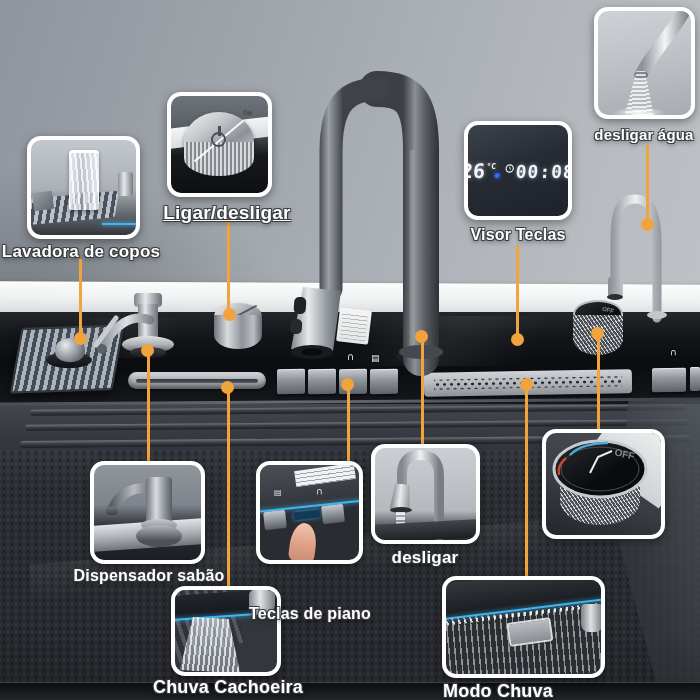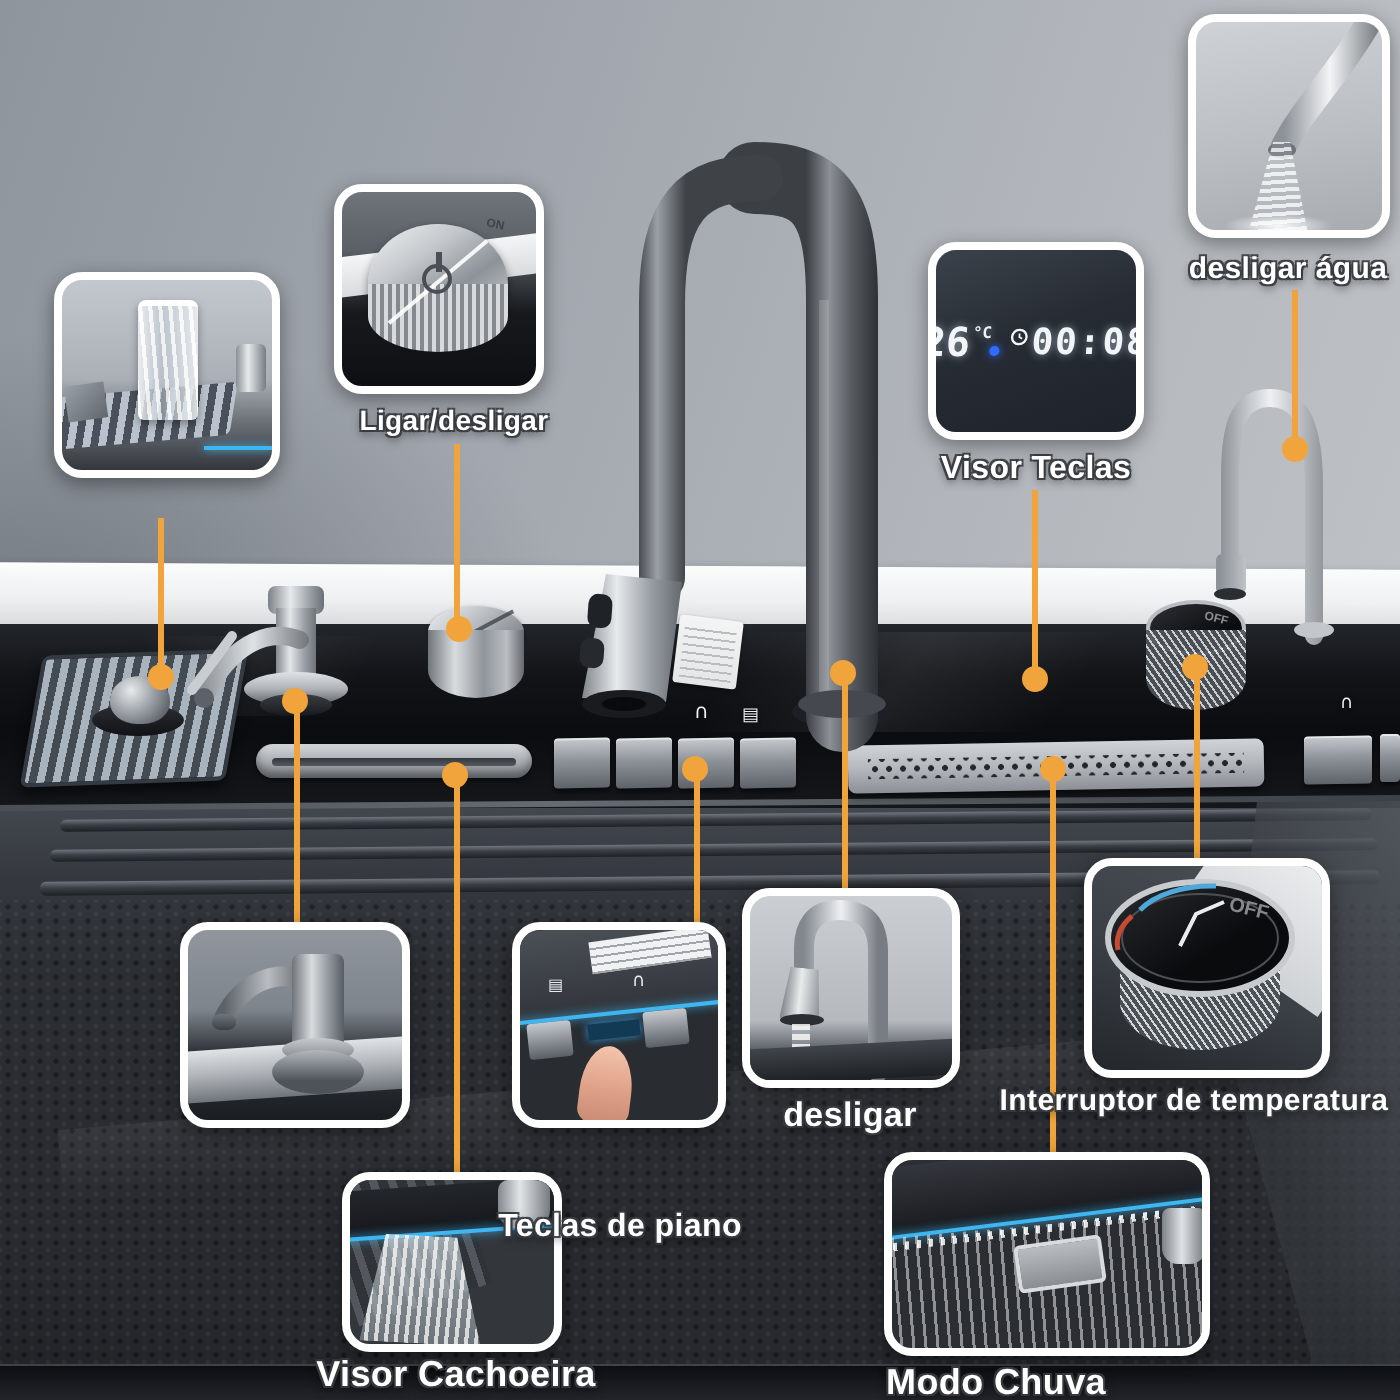--- a/index.html
+++ b/index.html
@@ -359,31 +359,32 @@
   <div class="cline" style="left:524.5px;top:388px;height:191px;"></div>
   <div class="cdot" style="left:519.5px;top:377.5px;"></div>
 
   <div class="callout co-lavadora" style="left:27px;top:136px;width:113px;height:103px;">
     <div class="lav-pad"></div>
     <div class="lav-block"></div>
     <div class="lav-glass"></div>
     <div class="lav-pump"></div>
     <div class="lav-led"></div>
   </div>
+  <div class="label" style="left:81px;top:242px;font-size:17px;">Lavadora de copos</div>
 
   <div class="callout co-ligar" style="left:167px;top:92px;width:105px;height:105px;">
     <div class="lig-strip"></div>
     <div class="lig-top"></div>
     <div class="lig-body"></div>
     <div class="lig-slash"></div>
     <div class="lig-power"></div>
     <div class="lig-power-stem"></div>
     <div class="lig-on">ON</div>
   </div>
-  <div class="label" style="left:227px;top:202px;font-size:14px;">Ligar/desligar</div>
+  <div class="label" style="left:227px;top:202px;font-size:19px;text-decoration:underline;">Ligar/desligar</div>
 
   <div class="callout co-visor" style="left:464px;top:121px;width:108px;height:99px;">
     <div class="visor-row">
       <span class="visor-temp">26</span>
       <span class="visor-unit">°C</span>
       <span class="visor-dot"></span>
       <svg class="visor-clock" width="9" height="9" viewBox="0 0 10 10">
         <circle cx="5" cy="5" r="4" fill="none" stroke="#f2f5f8" stroke-width="1.3"></circle>
         <path d="M5 3 V5 L6.6 6" stroke="#f2f5f8" stroke-width="1" fill="none"></path>
       </svg>
@@ -419,20 +420,21 @@
             <stop offset="1" stop-color="#51565c"></stop>
         </linearGradient>
       </defs>
       <path d="M 62 26 C 42 18 26 28 18 44" fill="none" stroke="url(#disC)" stroke-width="10" stroke-linecap="round"></path>
     </svg>
     <div class="dis-tip"></div>
     <div class="dis-body"></div>
     <div class="dis-collar"></div>
     <div class="dis-base"></div>
   </div>
+  <div class="label" style="left:149px;top:567px;">Dispensador sabão</div>
 
   <div class="callout co-teclas" style="left:256px;top:461px;width:107px;height:103px;">
     <div class="tec-panel"></div>
     <div class="tec-sticker"></div>
     <span class="tec-icon" style="left:14px;top:24px;font-size:8px;">▤</span>
     <span class="tec-icon" style="left:56px;top:22px;font-size:9px;">∩</span>
     <div class="tec-led"></div>
     <div class="tec-key" style="left:4px;top:46px;"></div>
     <div class="tec-slot"></div>
     <div class="tec-key" style="left:62px;top:40px;"></div>
@@ -469,30 +471,29 @@
         </linearGradient>
       </defs>
       <ellipse cx="54" cy="36" rx="46" ry="28" fill="url(#ktop)" stroke="#c7cbce" stroke-width="3"></ellipse>
       <ellipse cx="54" cy="36" rx="39" ry="22" fill="none" stroke="#4c5054" stroke-width="1"></ellipse>
       <path d="M 24 22 A 40 22 0 0 1 62 10" fill="none" stroke="#4fa8da" stroke-width="2.5"></path>
       <path d="M 13 42 A 40 24 0 0 1 20 25" fill="none" stroke="#c64a32" stroke-width="2.5"></path>
       <polyline points="44,40 52,24 66,18" fill="none" stroke="#e9ebed" stroke-width="2"></polyline>
       <text x="68" y="22" font-size="10" font-weight="bold" fill="#85898e" transform="rotate(14 68 22)">OFF</text>
     </svg>
   </div>
-  <div class="label" style="left:597px;top:542px;font-size:15px;">Interruptor de temperatura</div>
 
   <div class="callout co-cachoeira" style="left:171px;top:586px;width:110px;height:90px;">
     <div class="cac-ribs"></div>
     <div class="cac-panel"></div>
     <div class="cac-led"></div>
     <div class="cac-knob"></div>
     <div class="cac-water"></div>
   </div>
-  <div class="label" style="left:228px;top:677px;font-size:18px;">Visor Cachoeira</div>
+  <div class="label" style="left:228px;top:677px;font-size:18px;">Chuva Cachoeira</div>
 
   <div class="callout co-chuva" style="left:442px;top:576px;width:163px;height:102px;">
     <div class="chu-panel"></div>
     <div class="chu-led"></div>
     <div class="chu-dots"></div>
     <div class="chu-rain"></div>
     <div class="chu-plate"></div>
     <div class="chu-knob"></div>
   </div>
   <div class="label" style="left:498px;top:681px;font-size:18px;">Modo Chuva</div>

